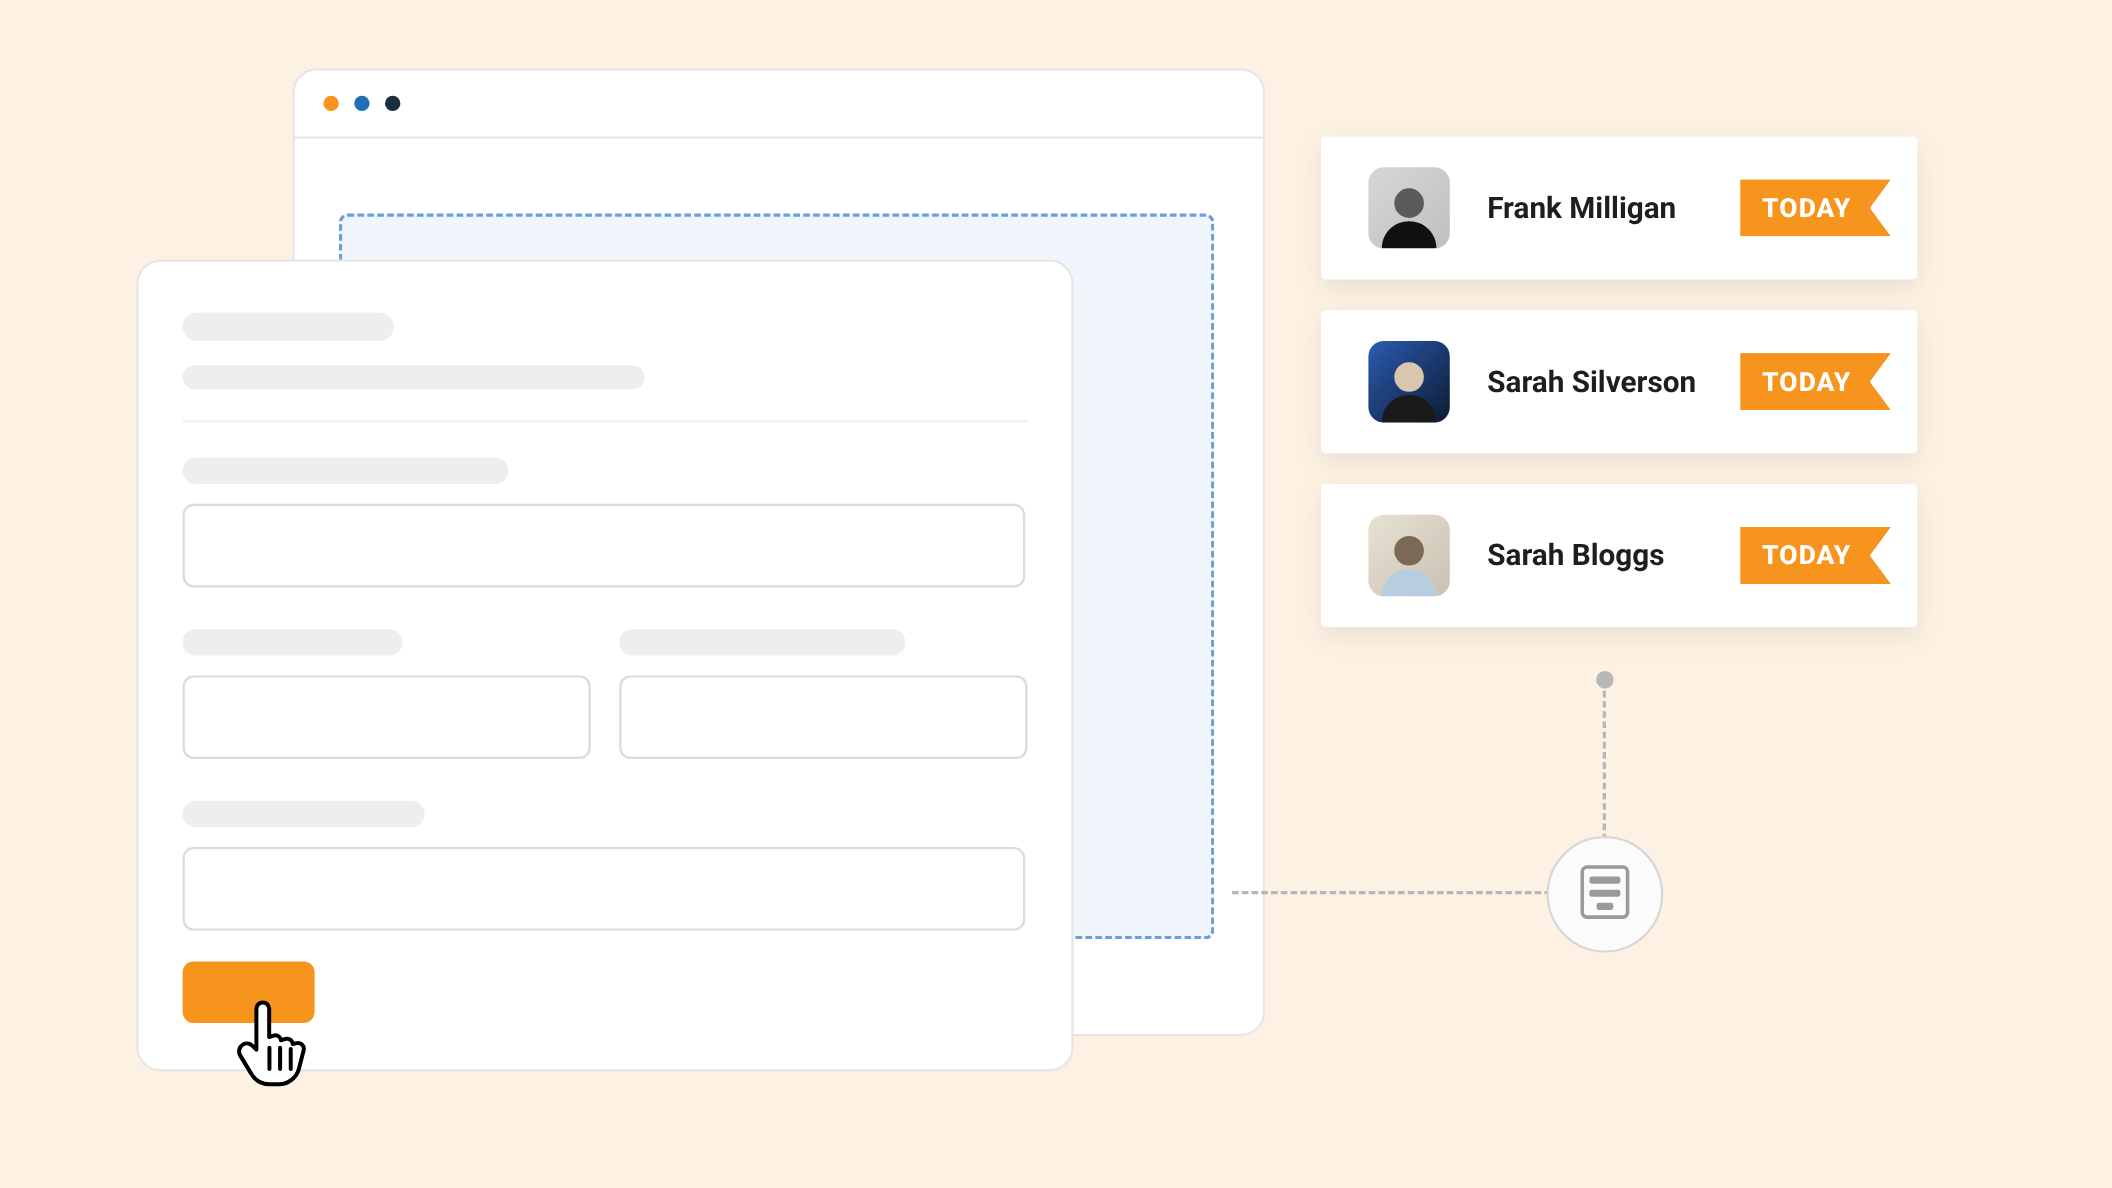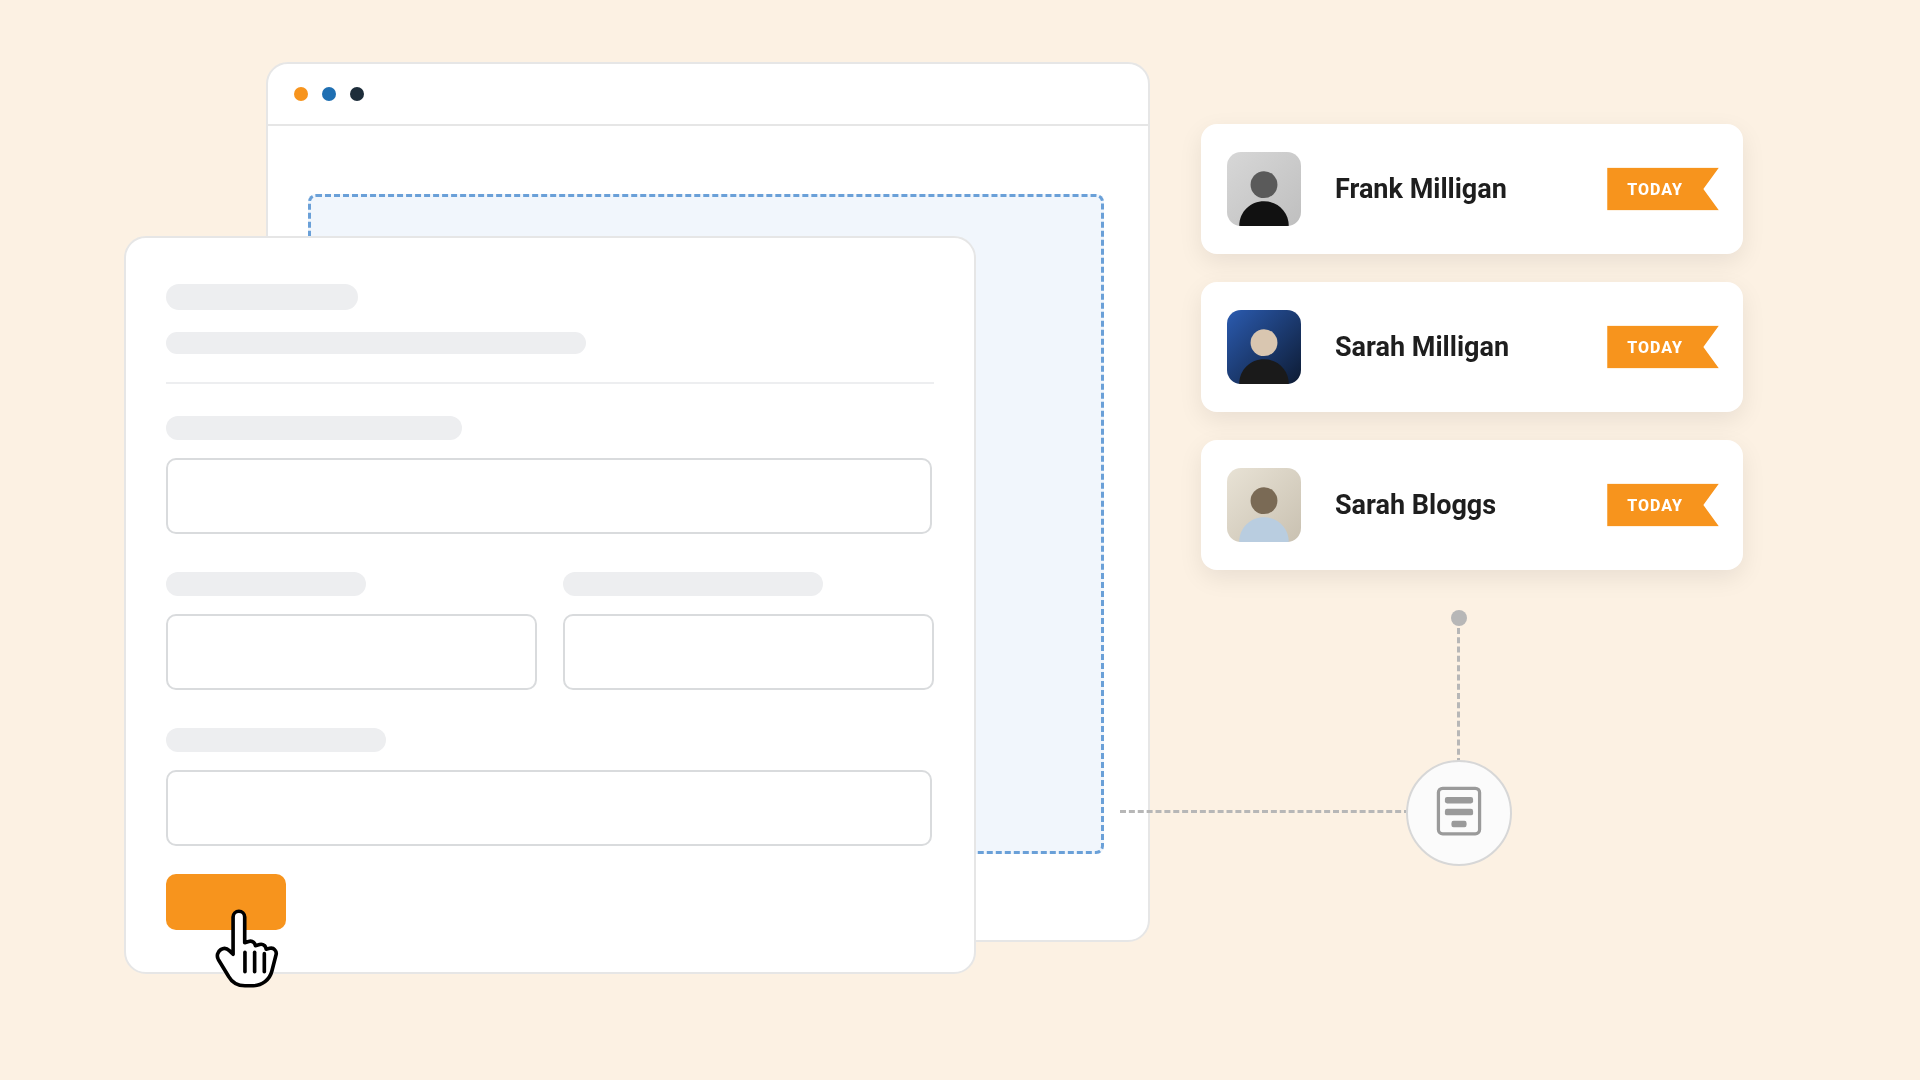--- a/index.html
+++ b/index.html
@@ -101,26 +101,26 @@
     position: absolute;
     left: 1201px;
     top: 124px;
     width: 542px;
     display: flex;
     flex-direction: column;
     gap: 28px;
   }
   .user-card {
     background: #ffffff;
-    border-radius: 16px;
+    border-radius: 4px;
     box-shadow: 0 8px 24px rgba(0,0,0,0.08);
     height: 130px;
     display: flex;
     align-items: center;
-    padding: 0 0 0 26px;
+    padding: 0 0 0 43px;
     position: relative;
   }
   .avatar {
     width: 74px;
     height: 74px;
     border-radius: 14px;
     background: linear-gradient(135deg,#d7d7d7,#bfbfbf);
     flex: 0 0 74px;
     display: flex;
     align-items: flex-end;
@@ -135,21 +135,21 @@
     color: #1e1e1e;
   }
   .ribbon {
     position: absolute;
     right: 24px;
     top: 50%;
     transform: translateY(-50%);
     background: #f7941d;
     color: #fff;
     font-weight: 800;
-    font-size: 16px;
+    font-size: 24px;
     letter-spacing: 1px;
     padding: 12px 36px 12px 20px;
     clip-path: polygon(0 0, 100% 0, 86% 50%, 100% 100%, 0 100%);
   }
 
   
   .connector-dot {
     position: absolute;
     left: 1451px;
     top: 610px;
@@ -248,21 +248,21 @@
     <div class="ribbon">TODAY</div>
   </div>
 
   <div class="user-card">
     <div class="avatar" style="background:linear-gradient(135deg,#2b5bb0,#0d1b33);">
       <svg viewBox="0 0 60 60">
           <circle cx="30" cy="20" r="13" fill="#d9c6b0"></circle>
           <path d="M6 60c0-14 11-24 24-24s24 10 24 24" fill="#1a1a1a"></path>
         </svg>
     </div>
-    <div class="uname">Sarah Milligan</div>
+    <div class="uname">Sarah Silverson</div>
     <div class="ribbon">TODAY</div>
   </div>
 
   <div class="user-card">
     <div class="avatar" style="background:linear-gradient(135deg,#e8e2d5,#c9c1b1);">
       <svg viewBox="0 0 60 60">
           <circle cx="30" cy="20" r="13" fill="#7a6a55"></circle>
           <path d="M6 60c0-14 11-24 24-24s24 10 24 24" fill="#b9cde0"></path>
         </svg>
     </div>

